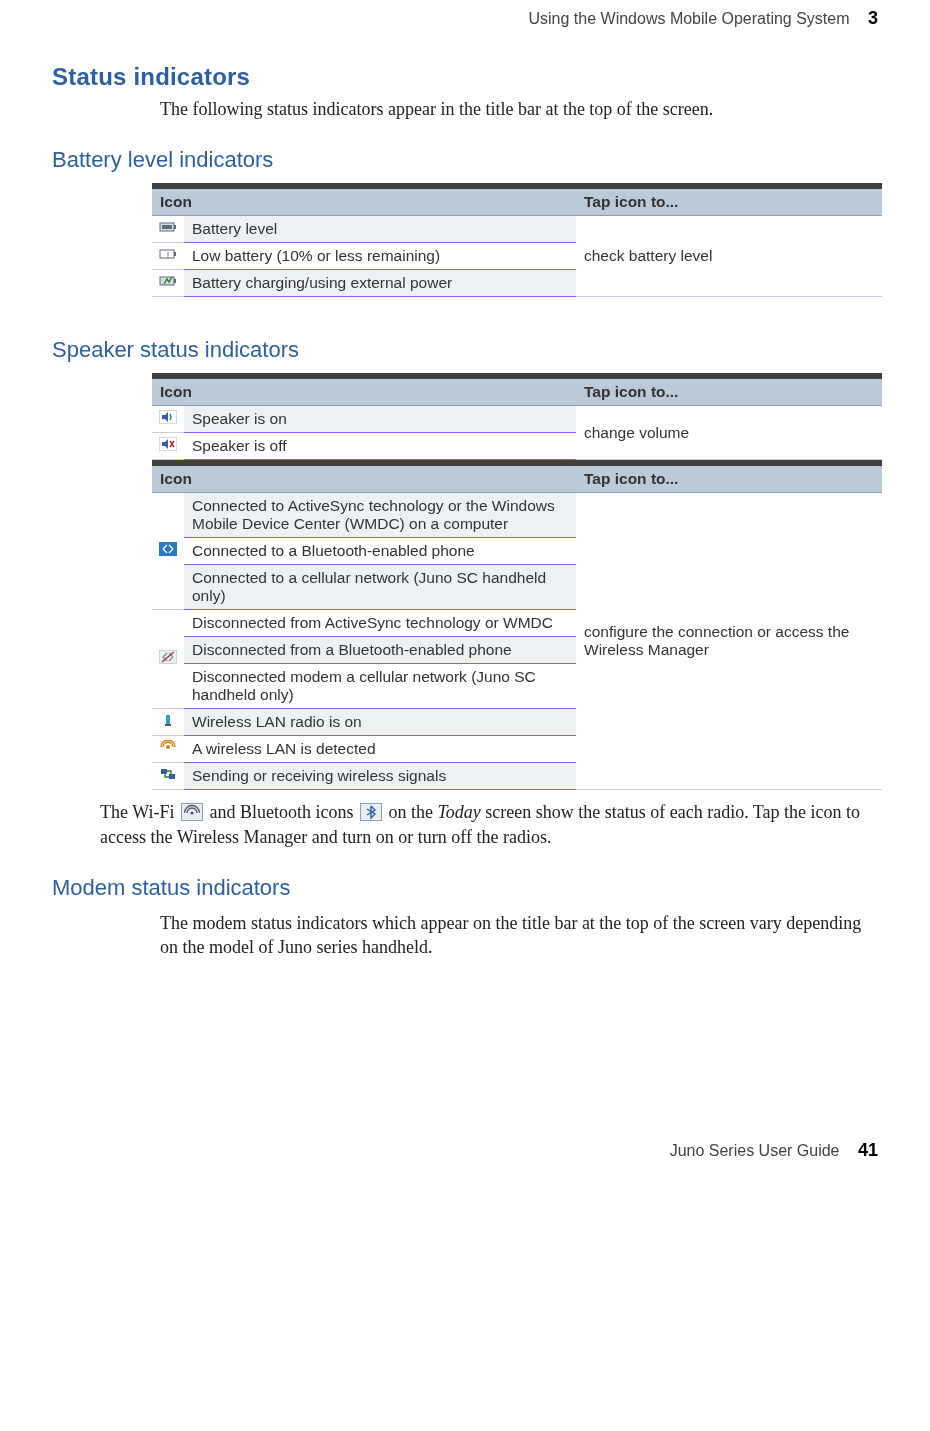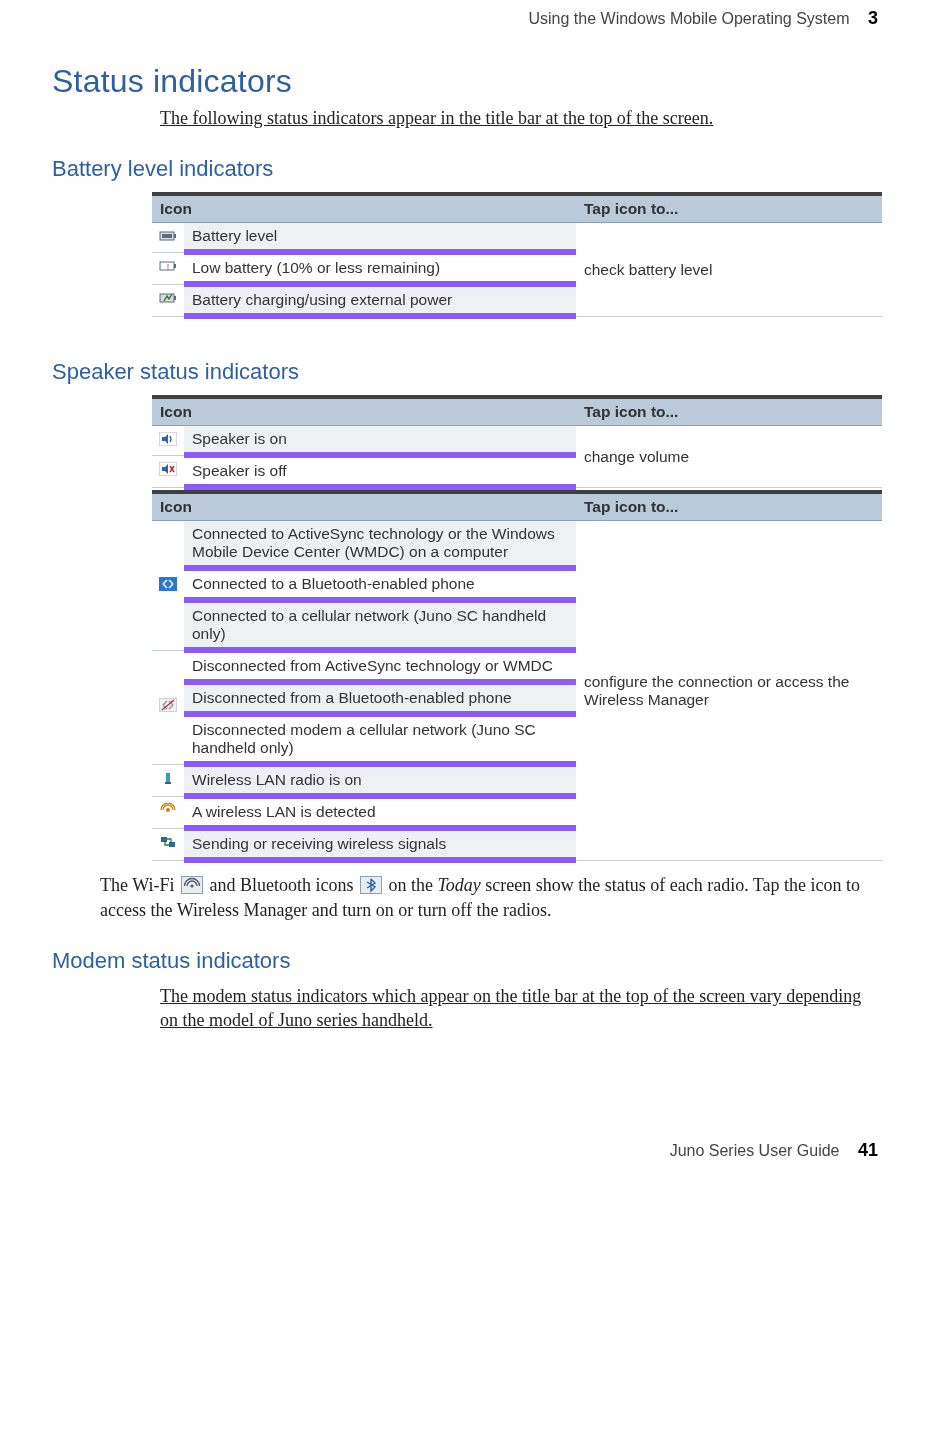--- a/index.html
+++ b/index.html
@@ -28,33 +28,32 @@
     margin-bottom: 34px;
   }
   .running-head .chap-num {
     font-weight: 700;
     color: #000;
     margin-left: 14px;
     font-size: 18px;
   }
   h1.section-title {
     font-family: "Helvetica Neue", Arial, sans-serif;
-    font-weight: 400;
+    font-weight: 700;
     color: #2d5fa4;
-    font-size: 32px;
+    font-size: 24px;
     margin: 0 0 6px 0;
     letter-spacing: 0.2px;
   }
   .body-text {
     font-family: Georgia, "Times New Roman", serif;
     font-size: 18px;
     line-height: 1.35;
     margin: 0 0 26px 108px;
     color: #222;
-    text-decoration: underline;
   }
   .body-text-full {
     font-family: Georgia, "Times New Roman", serif;
     font-size: 18px;
     line-height: 1.35;
     margin: 10px 0 26px 48px;
     color: #222;
   }
   .body-text-full .ital { font-style: italic; }
   h2.sub-title {
@@ -71,38 +70,38 @@
     font-family: "Helvetica Neue", Arial, sans-serif;
     font-size: 15.5px;
     color: #333;
   }
   table.ind th {
     background: #bacad8;
     text-align: left;
     font-weight: 700;
     padding: 4px 8px;
     border-bottom: 1px solid #8aa0b4;
-    border-top: 4px solid #404040;
+    border-top: 6px solid #404040;
   }
   table.ind th:first-child { width: 30px; }
   table.ind th:nth-child(2) { }
   table.ind td {
     padding: 4px 8px;
     border-bottom: 1px solid #c4cfd9;
     vertical-align: middle;
   }
   table.ind td.icon-cell {
     width: 24px;
     text-align: center;
     padding: 2px 4px;
     border-bottom: 1px solid #c4cfd9;
     vertical-align: middle;
   }
   table.ind td.label-cell {
-    border-bottom: 6px solid #8b5cf6;
+    border-bottom: 1px solid #8b5cf6;
   }
   table.ind td.label-cell.shade {
     background: #eef1f4;
   }
   table.ind td.action-cell {
     vertical-align: middle;
     font-family: "Helvetica Neue", Arial, sans-serif;
   }
   .tiny-icon {
     width: 18px;

